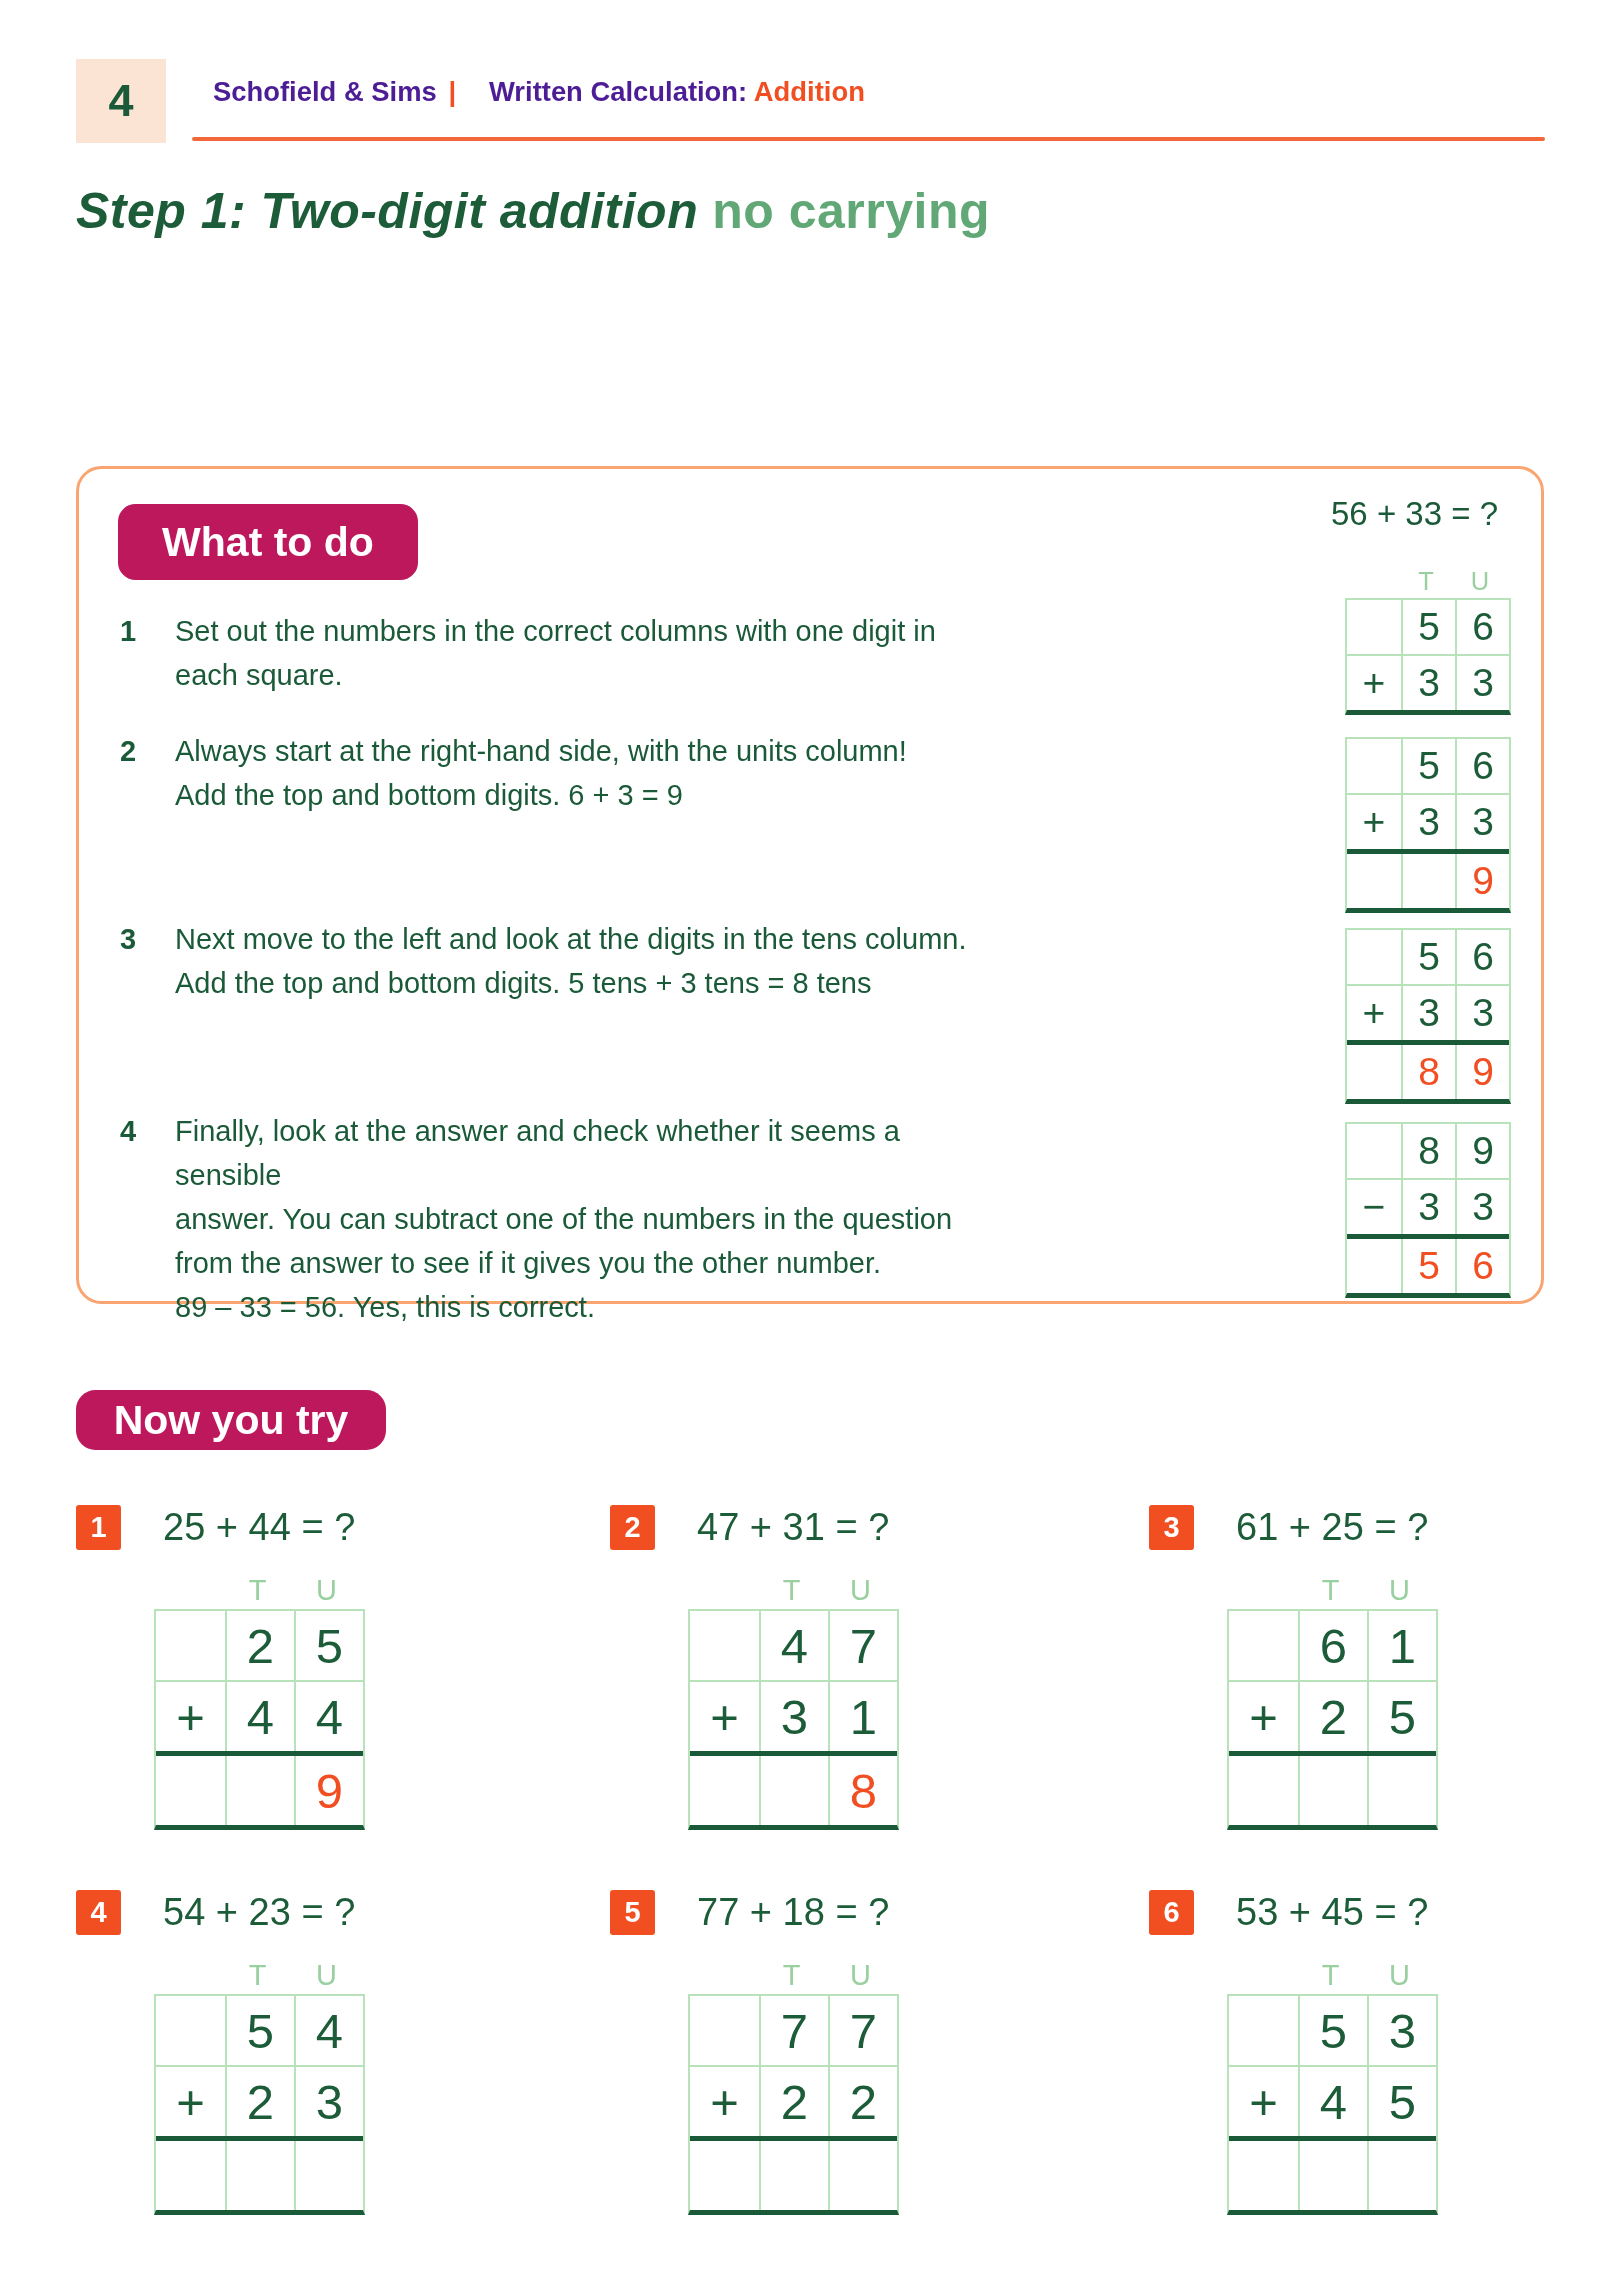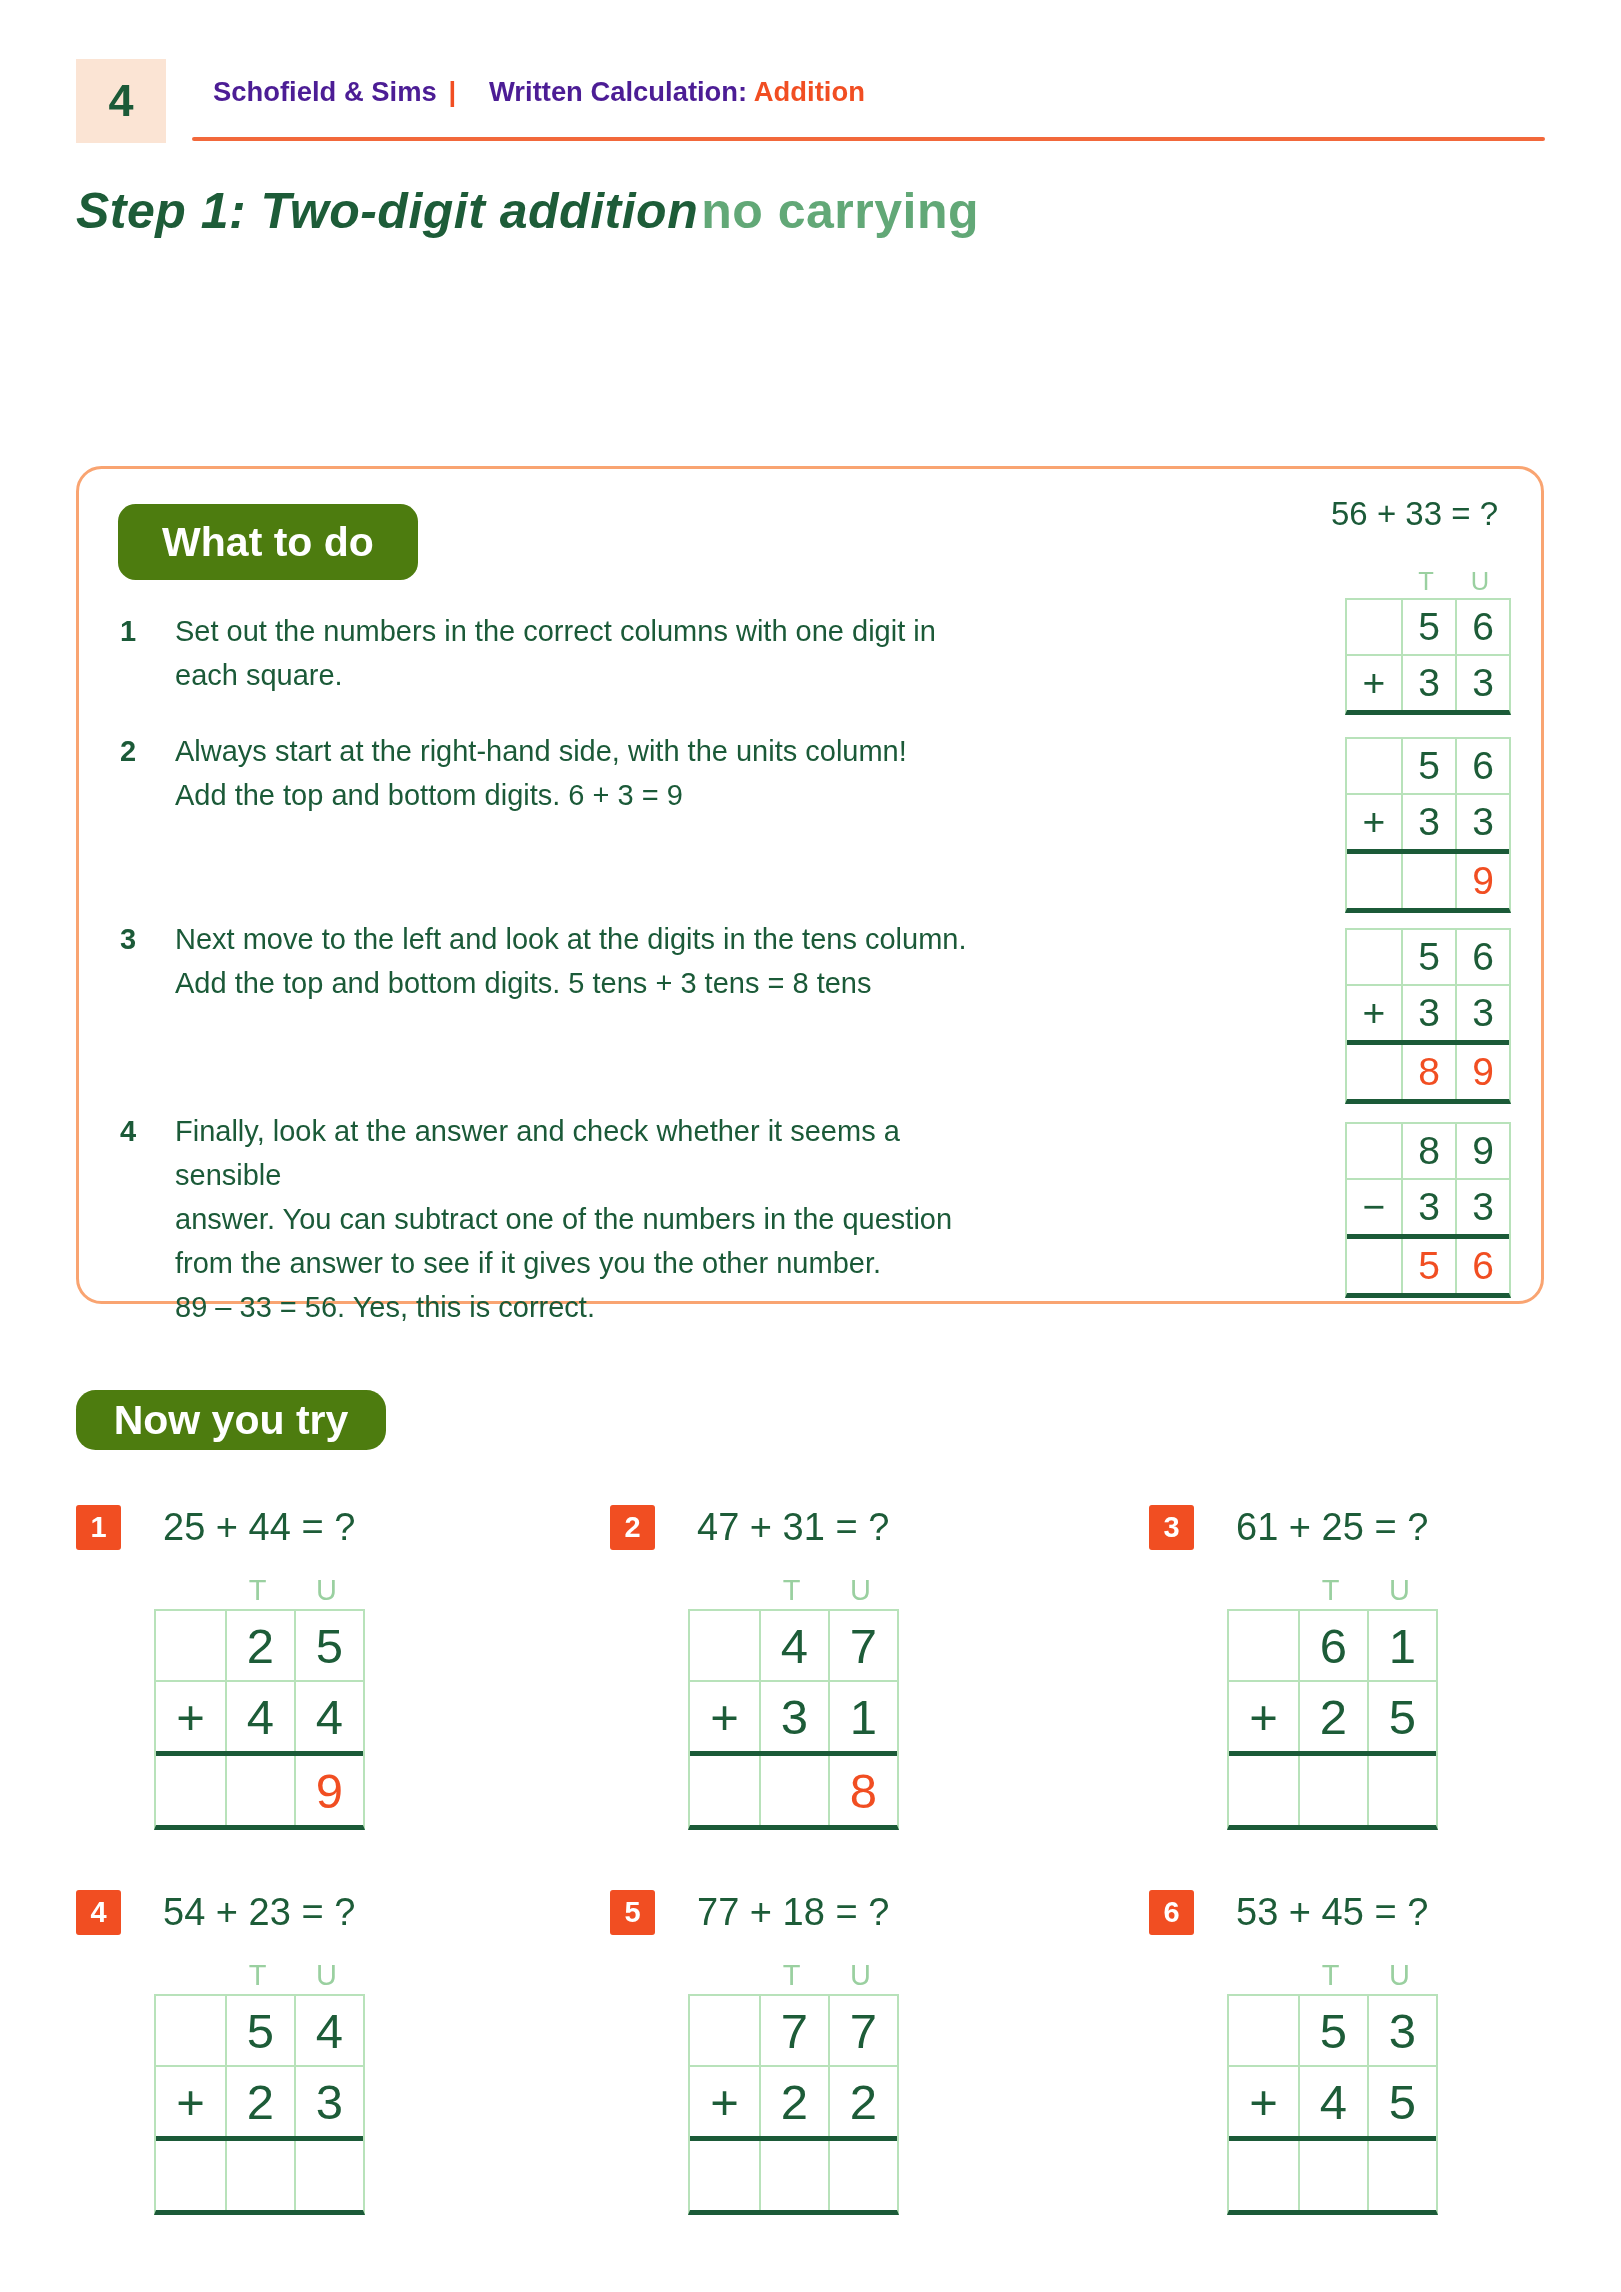--- a/index.html
+++ b/index.html
@@ -20,32 +20,32 @@
   .hdr .org{color:#f14e22;margin-top:48px;}
   .hdr .pipe{margin:0 11.8px;font-weight:bold;}
   .hdr-rule{
     position:absolute;left:192px;top:137px;width:1353px;height:3.9px;background:#f2683b;border-radius:2px;
   }
   
   .h1{
     position:absolute;left:76px;top:182px;font-size:50px;font-weight:bold;white-space:nowrap;letter-spacing:0.5px;
   }
   .h1 .main{color:#1d5c38;font-style:italic;}
-  .h1 .accent{color:#62a877;margin-left:3px;}
+  .h1 .accent{color:#62a877;margin-left:14px;}
   .intro{
     position:absolute;left:76px;top:263px;width:1431px;
     font-size:29px;line-height:43px;white-space:pre-line;color:#1b5a38;
   }
   
   .wtd-box{
     position:absolute;left:76px;top:466px;width:1468px;height:838px;
     border:3.9px solid #f9a471;border-radius:25.5px;background:#ffffff;box-sizing:border-box;
   }
   .badge{
-    background:#4d7c0f;color:#ffffff;font-weight:bold;
+    background:#be185d;color:#ffffff;font-weight:bold;
     display:flex;align-items:center;justify-content:center;
     border-radius:17.6px;
   }
   .wtd-badge{position:absolute;left:39px;top:35px;width:300px;height:76px;font-size:41px;}
   .wtd-eq{
     position:absolute;right:43px;top:25.5px;font-size:33px;color:#1b5a38;white-space:nowrap;
   }
   .step{position:absolute;left:41px;width:882px;display:flex;}
   .step-num{
     width:55px;flex:0 0 55px;font-size:29px;font-weight:bold;color:#1b5a38;line-height:44px;

